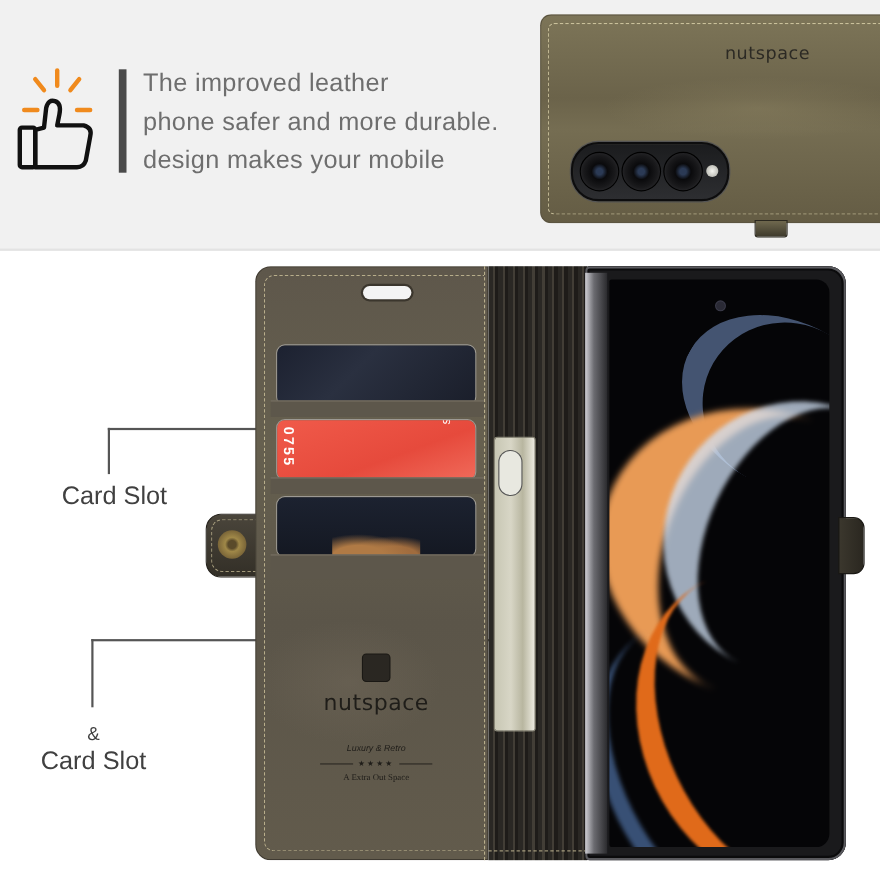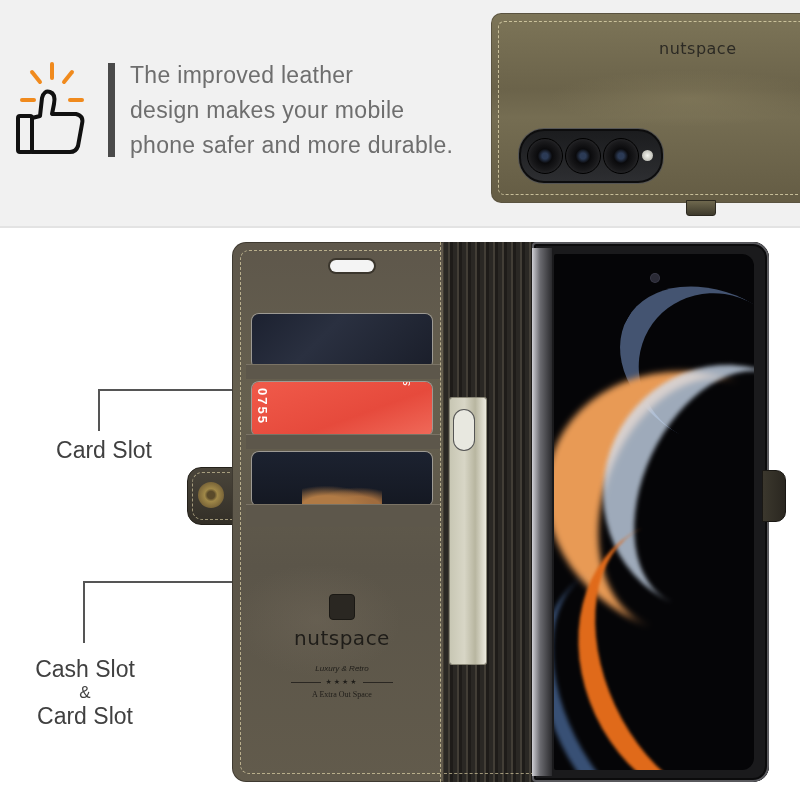--- a/index.html
+++ b/index.html
@@ -46,21 +46,21 @@
     .card.c3 { top:210px; background:linear-gradient(180deg,#1c2230,#141822); }
     .pocket { position:absolute; left:14px; width:194px; height:14px; background:#5d574b; border-top:1px solid #7a7365; }
     .pocket.p1 { top:122px; } .pocket.p2 { top:192px; } .pocket.p3 { top:262px; height:22px; }
     .card-num { position:absolute; left:6px; top:12px; color:#ffffff; font-size:13px; font-weight:bold; transform:rotate(90deg); transform-origin:left top; left:18px; top:6px; letter-spacing:2px; }
     .card-brand { position:absolute; right:8px; top:4px; color:#ffffff; font-size:12px; font-style:italic; transform:rotate(90deg); transform-origin:right top; right:18px; }
     .gold-figure { position:absolute; left:50px; top:30px; width:80px; height:24px; background:radial-gradient(ellipse at 30% 100%, #b07a45 0 30%, transparent 60%), radial-gradient(ellipse at 70% 100%, #a06c3e 0 28%, transparent 55%); }
 
     .brand-block { position:absolute; left:40px; top:352px; width:140px; text-align:center; color:#1f1d19; }
     .brand-logo { width:24px; height:24px; margin:0 auto 6px; border-radius:4px; background:#2a2722; border:1px solid #1a1814; }
     .brand-name { font-size:20px; font-family:"DejaVu Sans", sans-serif; letter-spacing:.5px; }
-    .brand-sub { font-size:8px; margin-top:14px;font-style:italic; }
+    .brand-sub { font-size:8px; margin-top:26px;font-style:italic; }
     .brand-stars { font-size:7px; margin-top:5px; letter-spacing:2px; }
     .brand-stars::before, .brand-stars::after { content:""; display:inline-block; width:30px; border-top:1px solid #2a2722; vertical-align:middle; margin:0 4px; }
     .brand-slogan { font-size:8px; margin-top:4px;font-family:Liberation Serif, serif; }
 
     .strap-left { position:absolute; left:-45px; top:225px; width:58px; height:56px; background:linear-gradient(#4a453b,#332f27); border-radius:14px 0 0 14px; border:1px solid #24211b; }
     .strap-left::before { content:""; position:absolute; left:4px; top:4px; right:0; bottom:4px; border:1.2px dashed #cfc49c; border-right:none; border-radius:10px 0 0 10px; opacity:.7; }
     .snap { position:absolute; left:10px; top:14px; width:26px; height:26px; border-radius:50%; background:radial-gradient(circle,#5a4a2a 0 20%, #a08848 35%, #7a6538 70%, #4a3c22 100%); }
 
     
     .spine { position:absolute; left:212px; top:0; width:90px; height:540px; background:repeating-linear-gradient(90deg,#2a2824 0 4px,#423e36 4px 6px,#1e1c19 6px 9px); }
@@ -95,22 +95,22 @@
       <line x1="56" y1="40" x2="68" y2="40"></line>
     </g>
     <g fill="none" stroke="#111" stroke-width="4" stroke-linejoin="round">
       <rect x="4" y="56" width="14" height="36" rx="2"></rect>
       <path d="M18 58 L26 56 L28 38 Q30 30 36 32 Q42 34 40 44 L38 54 L62 54 Q70 56 68 64 L64 86 Q62 92 56 92 L18 92 Z"></path>
     </g>
   </svg>
   <div class="vbar"></div>
   <div class="tagline">
     <div>The improved leather</div>
+    <div>phone safer and more durable.</div>
     <div>design makes your mobile</div>
-    <div>phone safer and more durable.</div>
   </div>
 
   <div class="back-case">
     <div class="back-brand">nutspace</div>
     <div class="camera-pill">
       <div class="lens l1"></div>
       <div class="lens l2"></div>
       <div class="lens l3"></div>
       <div class="flash"></div>
     </div>
@@ -119,21 +119,20 @@
 </div>
 
 <div class="callout-line" style="left:98px; top:389px; width:210px; height:2px;"></div>
 <div class="callout-line" style="left:98px; top:389px; width:2px; height:42px;"></div>
 <div class="label" style="left:44px; top:438px; width:120px;">Card Slot</div>
 <div class="dot" style="left:300px; top:383px;"></div>
 
 <div class="callout-line" style="left:83px; top:581px; width:385px; height:2px;"></div>
 <div class="callout-line" style="left:83px; top:581px; width:2px; height:62px;"></div>
 <div class="label" style="left:20px; top:657px; width:130px;">
-  <div>Cash Slot</div>
   <div style="font-size:17px; line-height:22px;">&amp;</div>
   <div>Card Slot</div>
 </div>
 <div class="dot" style="left:461px; top:574px;"></div>
 
 <div class="wallet">
   <div class="strap-left">
     <div class="snap"></div>
   </div>
   <div class="left-flap">

